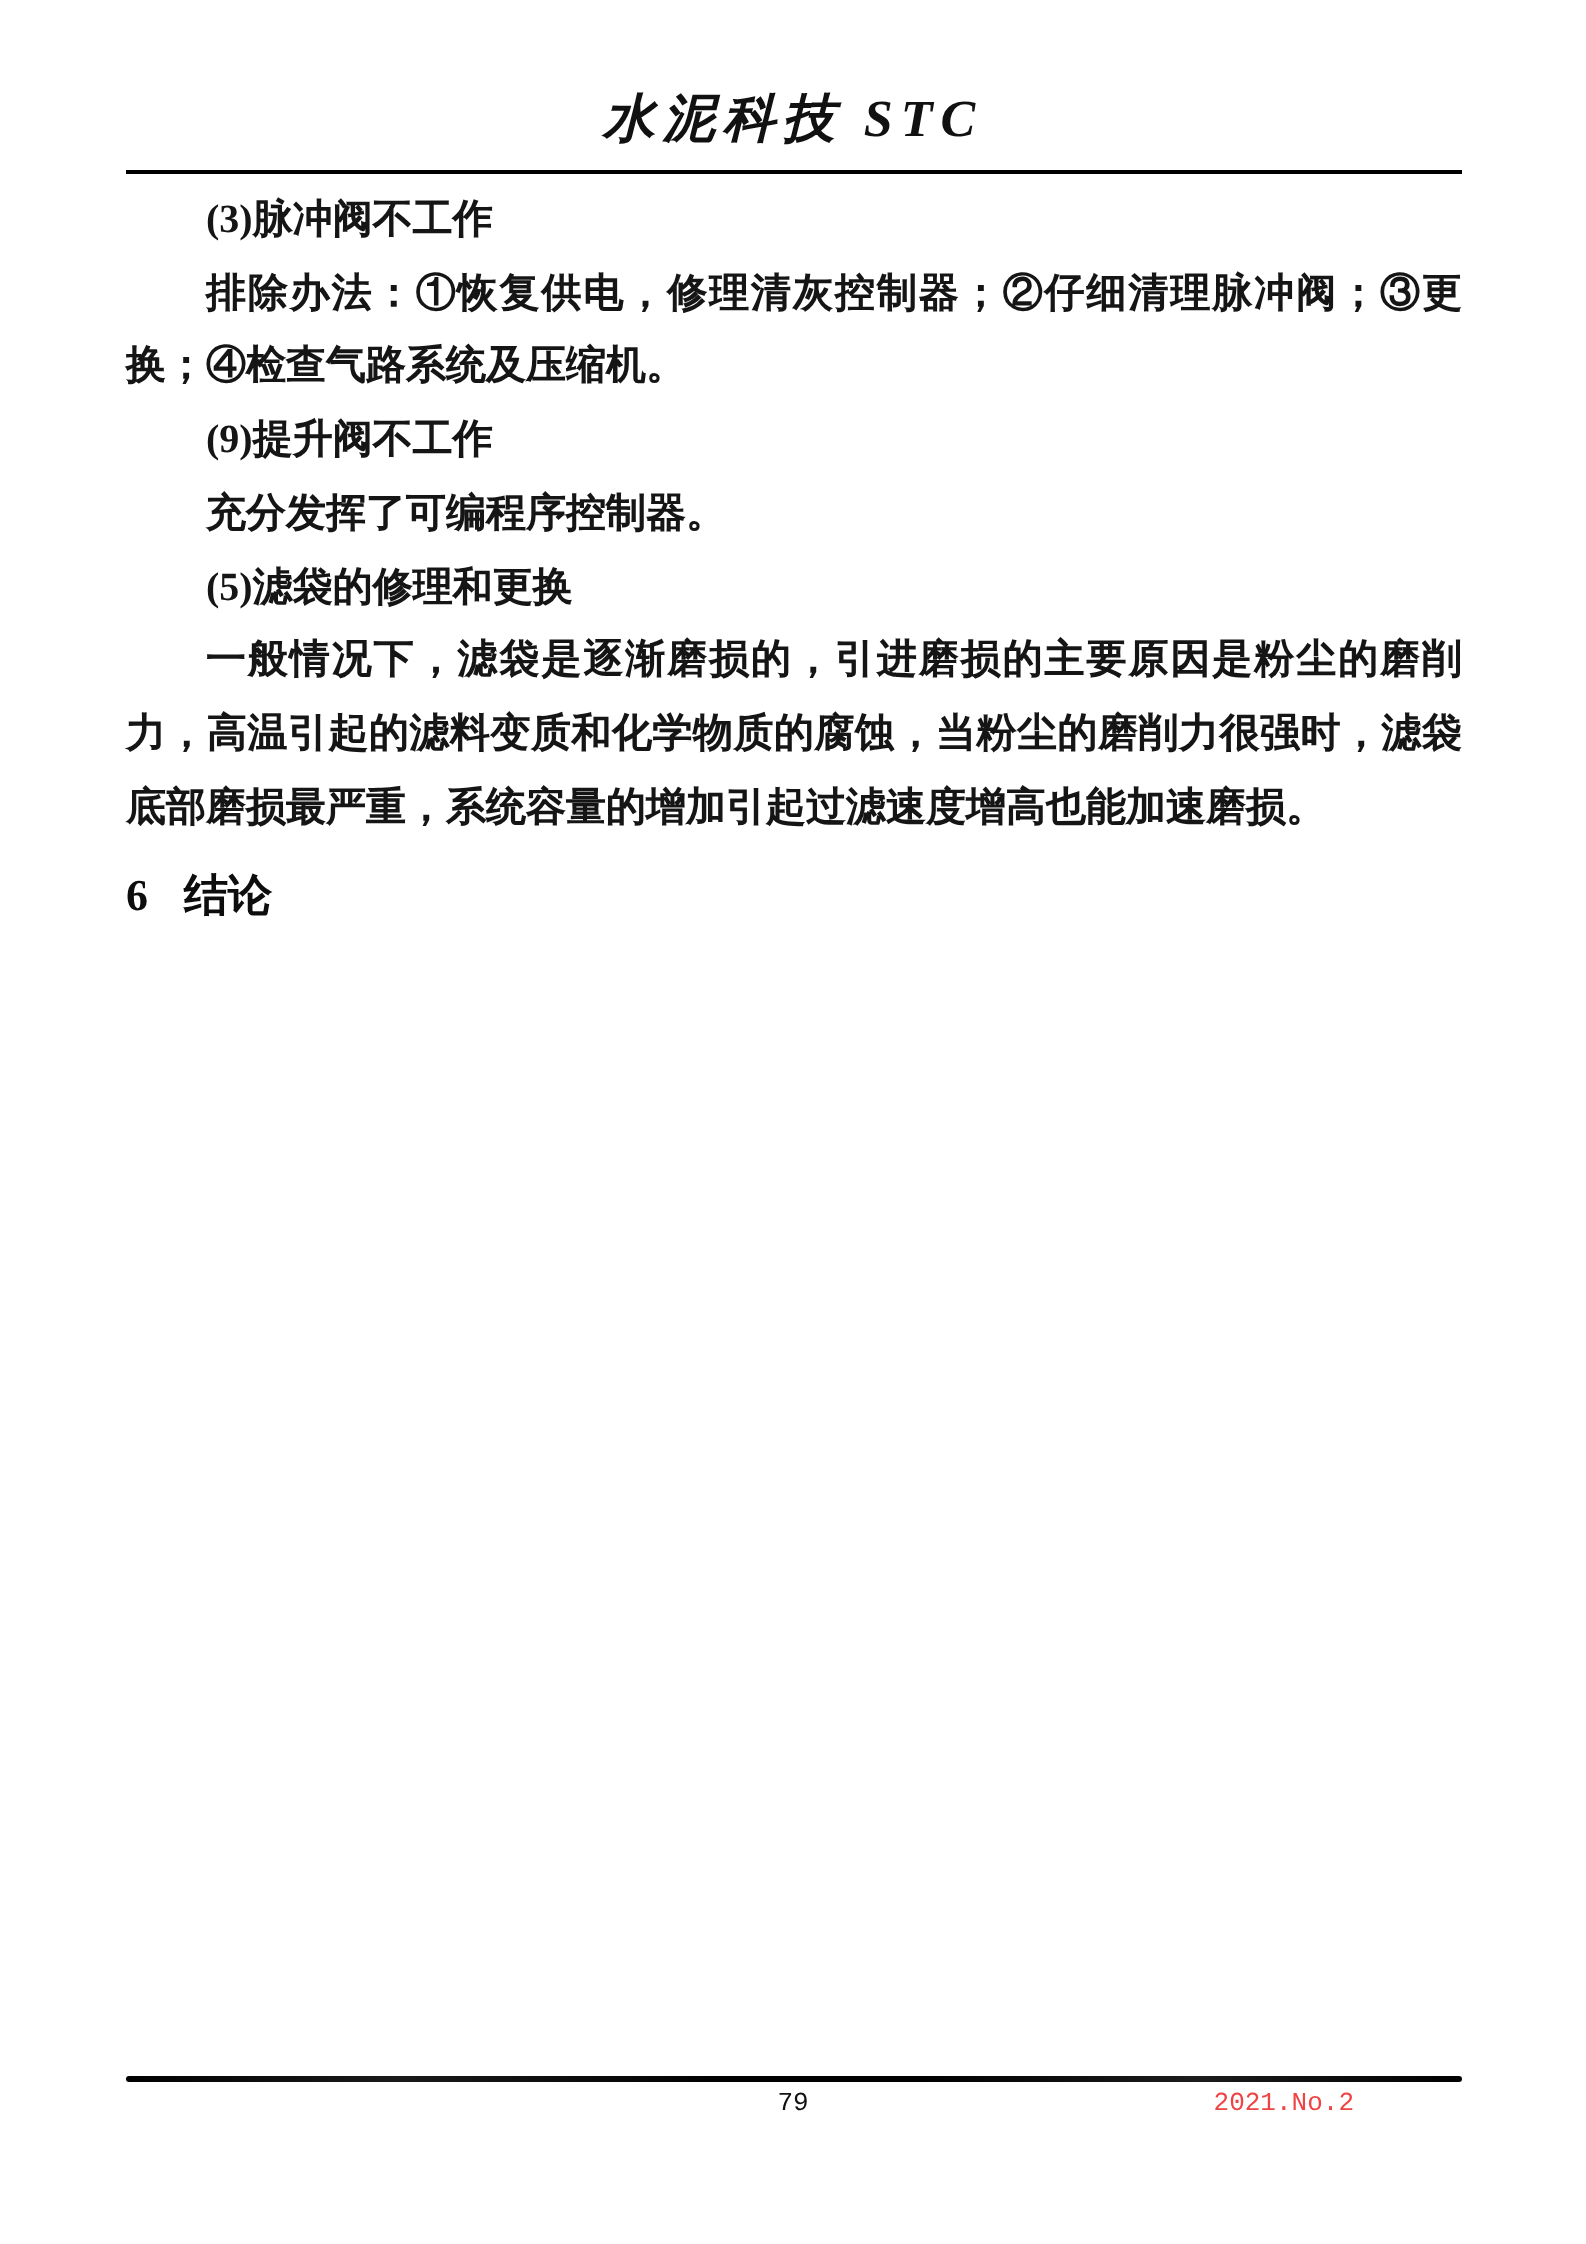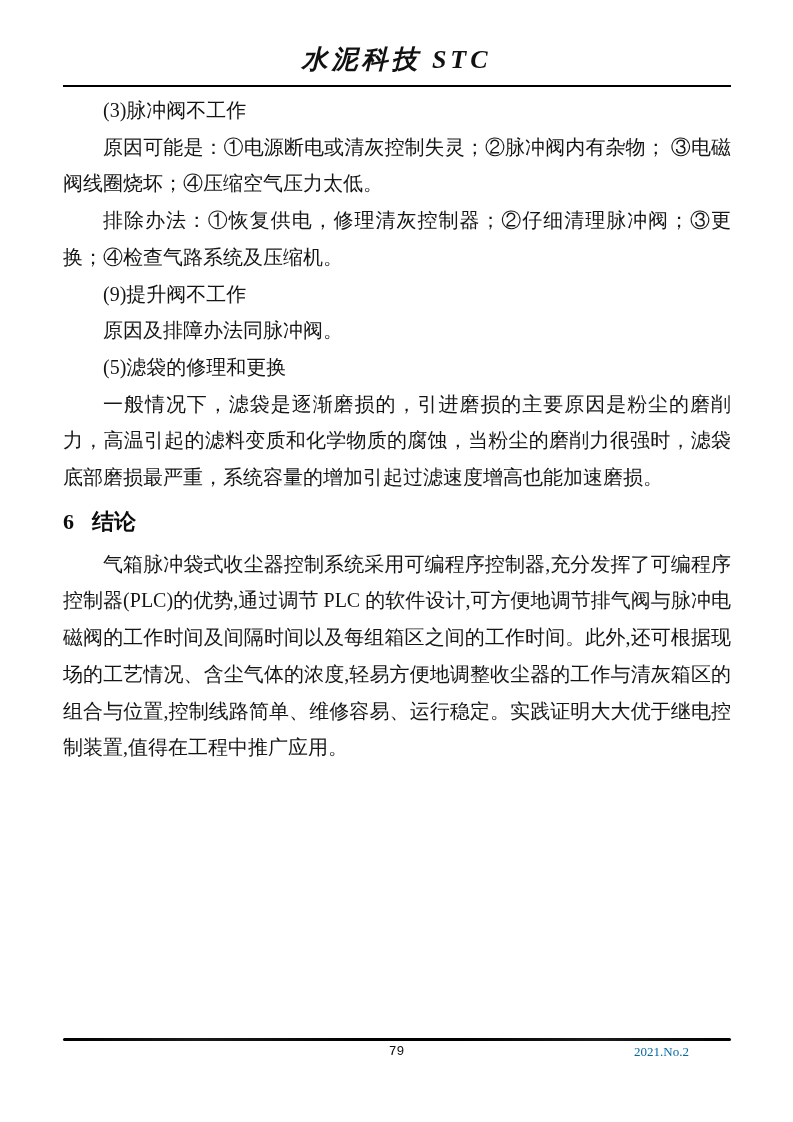--- a/index.html
+++ b/index.html
@@ -47,20 +47,21 @@
   }
   .para {
     margin: 0;
     font-size: 20px;
     line-height: 36.7px;
     text-align: justify;
     text-justify: inter-ideograph;
     text-indent: 2em;
     word-break: break-all;
     color: #151515;
+    font-weight: bold;
   }
   .section-heading {
     margin: 6px 0 4px 0;
     font-family: Liberation Serif, serif;
     font-size: 22px;
     font-weight: bold;
     line-height: 40px;
     color: #0d0d0d;
   }
   .section-heading .sec-num {
@@ -83,47 +84,45 @@
     left: 0;
     width: 100%;
     text-align: center;
     font-family: Liberation Mono, monospace;
     font-size: 13px;
     color: #111;
   }
   .issue-number {
     position: absolute;
     top: 1044px;
-    right: 104px;
-    font-family: Liberation Serif, serif;
+    right: 116px;
+    font-family: Liberation Mono, monospace;
     font-size: 13px;
-    color: #0369a1;
+    color: #ef4444;
   }
 </style>
 </head>
 <body>
 
 <div class="page">
 
   <div class="journal-title">水泥科技 STC</div>
   <div class="header-rule"></div>
 
   <div class="body-area">
     <p class="para">(3)脉冲阀不工作</p>
-    <p class="para">原因可能是：①电源断电或清灰控制失灵；②脉冲阀内有杂物； ③电磁阀线圈烧坏；④压缩空气压力太低。</p>
     <p class="para">排除办法：①恢复供电，修理清灰控制器；②仔细清理脉冲阀；③更换；④检查气路系统及压缩机。</p>
     <p class="para">(9)提升阀不工作</p>
-    <p class="para">原因及排障办法同脉冲阀。</p>
+    <p class="para">充分发挥了可编程序控制器。</p>
     <p class="para">(5)滤袋的修理和更换</p>
     <p class="para">一般情况下，滤袋是逐渐磨损的，引进磨损的主要原因是粉尘的磨削力，高温引起的滤料变质和化学物质的腐蚀，当粉尘的磨削力很强时，滤袋底部磨损最严重，系统容量的增加引起过滤速度增高也能加速磨损。</p>
 
     <h2 class="section-heading">
       <span class="sec-num">6</span><span>结论</span>
     </h2>
 
-    <p class="para">气箱脉冲袋式收尘器控制系统采用可编程序控制器,充分发挥了可编程序控制器(PLC)的优势,通过调节 PLC 的软件设计,可方便地调节排气阀与脉冲电磁阀的工作时间及间隔时间以及每组箱区之间的工作时间。此外,还可根据现场的工艺情况、含尘气体的浓度,轻易方便地调整收尘器的工作与清灰箱区的组合与位置,控制线路简单、维修容易、运行稳定。实践证明大大优于继电控制装置,值得在工程中推广应用。</p>
   </div>
 
   <div class="footer-rule"></div>
   <div class="page-number">79</div>
   <div class="issue-number">2021.No.2</div>
 
 </div>
 
 </body></html>

